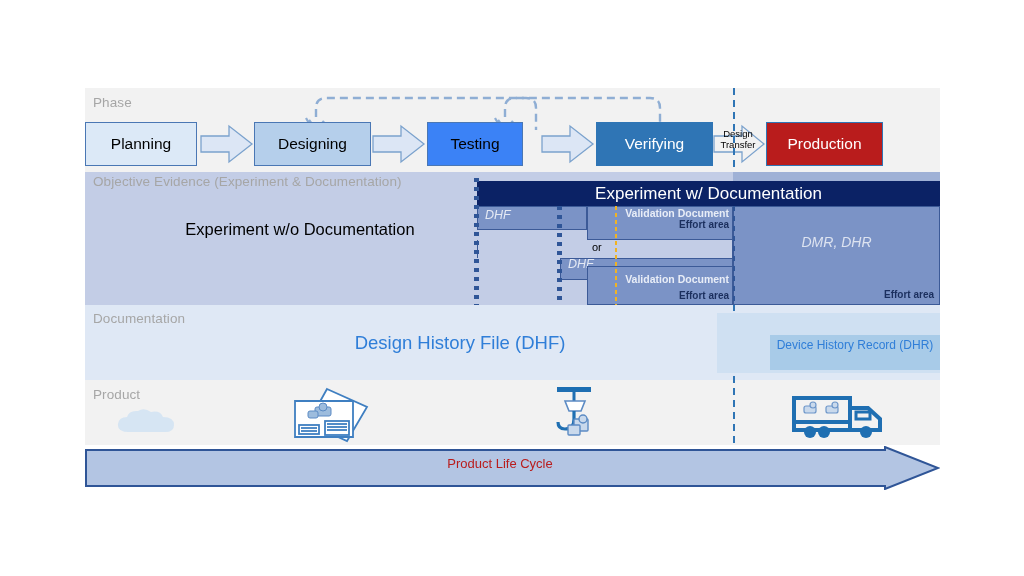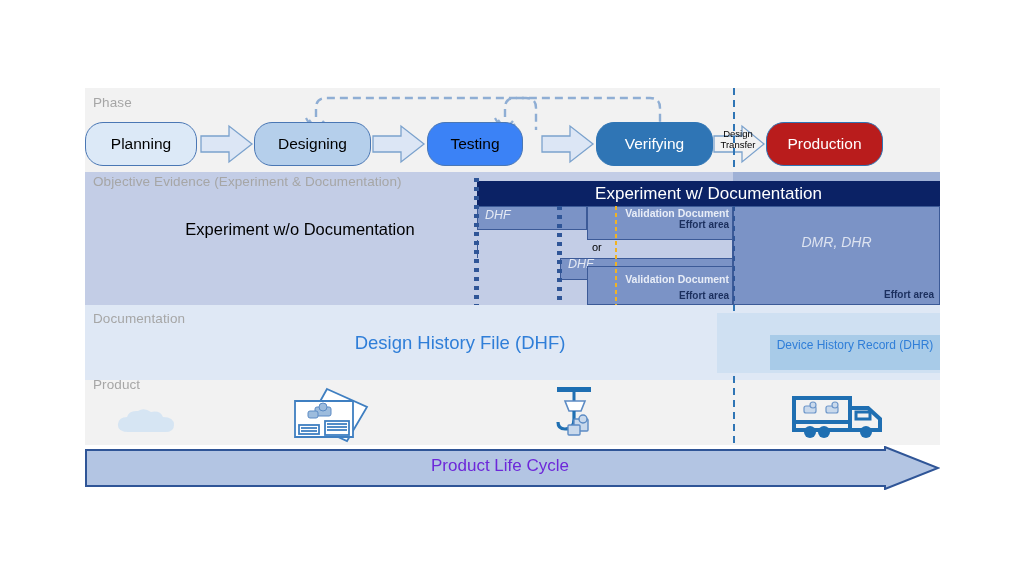--- a/index.html
+++ b/index.html
@@ -17,21 +17,21 @@
   .band-doc{top:305px;height:75px;background:#dfe8f5;}
   .band-prod{top:380px;height:65px;background:#f2f2f2;}
 
   .row-label{
     position:absolute;color:#a6a6a6;font-size:13.5px;letter-spacing:.1px;
     white-space:nowrap;
   }
 
   
   .phase-box{
-    position:absolute;top:122px;height:44px;border-radius:18px;
+    position:absolute;top:122px;height:44px;border-radius:0;
     border:1px solid #4a77b4;display:flex;align-items:center;
     justify-content:center;font-size:15.5px;box-sizing:border-box;
   }
   .pb1{left:85px;width:112px;background:#dce9f7;color:#000;}
   .pb2{left:254px;width:117px;background:#b5cfeb;color:#000;}
   .pb3{left:427px;width:96px;background:#3b82f6;color:#000;}
   .pb4{left:596px;width:117px;background:#2f75b5;color:#fff;border-color:#2f75b5;}
   .pb5{left:766px;width:117px;background:#b91c1c;color:#fff;border-color:#2f75b5;}
 
   
@@ -104,29 +104,29 @@
   .dhf-big{
     position:absolute;left:300px;top:332px;width:320px;text-align:center;
     font-size:18.5px;color:#2f7ed8;
   }
   .dmr-box{position:absolute;left:717px;top:313px;width:223px;height:60px;background:#cfe0f2;}
   .dmr-box-lbl{position:absolute;left:717px;top:318px;width:215px;text-align:center;font-size:13.5px;color:#2f7ed8;}
   .dhr-box{position:absolute;left:770px;top:335px;width:170px;height:35px;background:#a8cbe8;}
   .dhr-box-lbl{position:absolute;left:770px;top:338px;width:170px;text-align:center;font-size:12px;line-height:15px;color:#2f7ed8;}
 
   
-  .prod-title{left:93px;top:377px;}
+  .prod-title{left:93px;top:387px;}
   .cloud{position:absolute;left:115px;top:408px;width:62px;height:28px;}
   .icon-docs{position:absolute;left:275px;top:385px;width:100px;height:58px;}
   .icon-assembly{position:absolute;left:545px;top:385px;width:62px;height:58px;}
   .icon-truck{position:absolute;left:790px;top:392px;width:98px;height:52px;}
 
   
   .plc{position:absolute;left:85px;top:446px;width:855px;height:44px;}
-  .plc-lbl{position:absolute;left:85px;top:456px;width:830px;text-align:center;font-size:17px;color:#6d28d9;}
+  .plc-lbl{position:absolute;left:85px;top:456px;width:830px;text-align:center;font-size:13px;color:#b91c1c;}
 
   
   .dt-line{
     position:absolute;left:733px;top:88px;width:2px;height:357px;
     background-image:linear-gradient(#2f75b5 58%, rgba(0,0,0,0) 0%);
     background-size:2px 12px;background-repeat:repeat-y;
   }
   .dt-line-oe{
     position:absolute;left:733px;top:206px;width:2px;height:99px;
     background-image:linear-gradient(#2f5597 55%, rgba(0,0,0,0) 0%);

